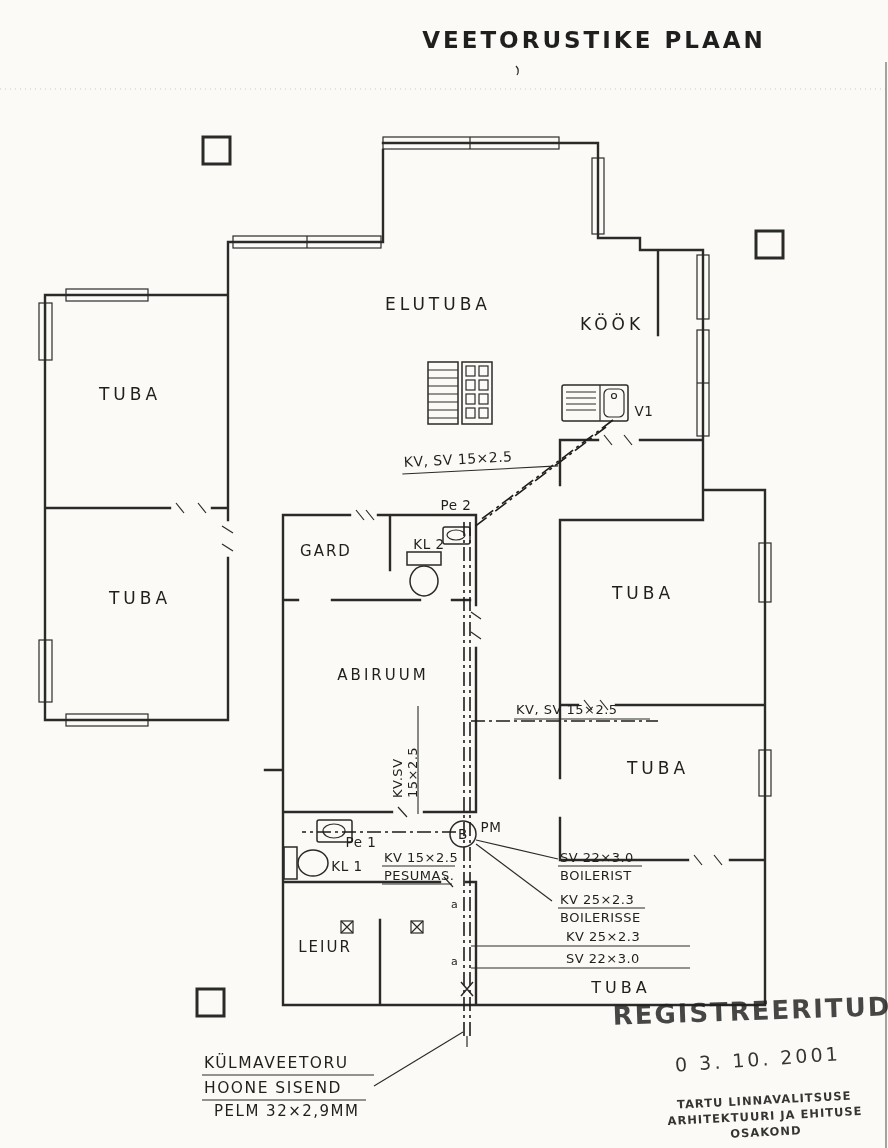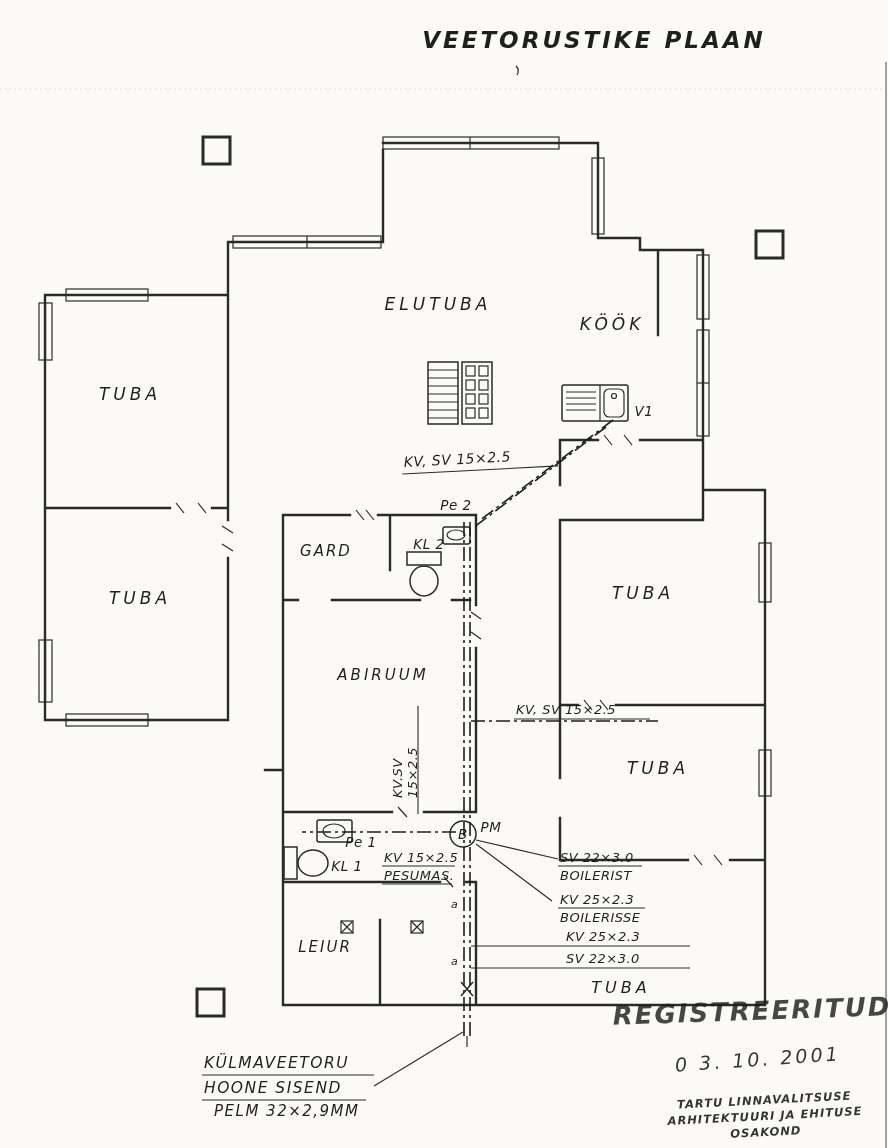--- a/index.html
+++ b/index.html
@@ -1,17 +1,17 @@
 <!DOCTYPE html>
 <html><head>
 <meta charset="utf-8">
 <style>
   html,body{margin:0;padding:0;background:#e9e9e6;}
   #page{position:relative;width:888px;height:1148px;background:#fbfaf7;overflow:hidden;
-        font-family:"DejaVu Sans",sans-serif;font-style:italic;}
+        font-family:"DejaVu Sans",sans-serif;}
   svg{position:absolute;left:0;top:0;}
   .wall{stroke:#2a2a28;stroke-width:2.4;fill:none;stroke-linecap:square;}
   .thick{stroke:#2a2a28;stroke-width:3;fill:none;}
   .thin{stroke:#2a2a28;stroke-width:1.2;fill:none;}
   .w{stroke:#2a2a28;stroke-width:1.2;fill:none;}
   .fx{stroke:#2a2a28;stroke-width:1.5;fill:none;}
   .pipe{stroke:#1d1d1b;stroke-width:1.6;fill:none;stroke-dasharray:14 4 3 4;}
   .lead{stroke:#2a2a28;stroke-width:1.1;fill:none;}
   .faint{stroke:#c9c9c2;stroke-width:1;fill:none;stroke-dasharray:1 4;}
   .edge{stroke:#8d8d88;stroke-width:1.6;fill:none;}

